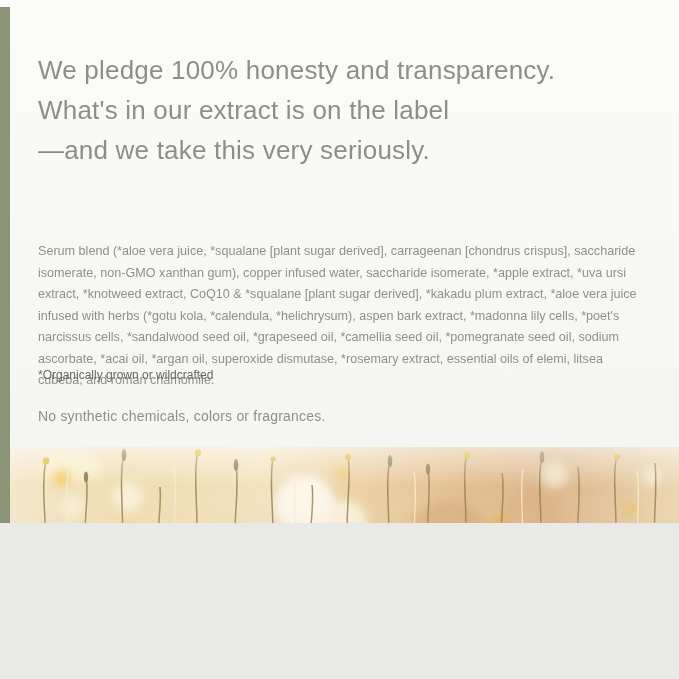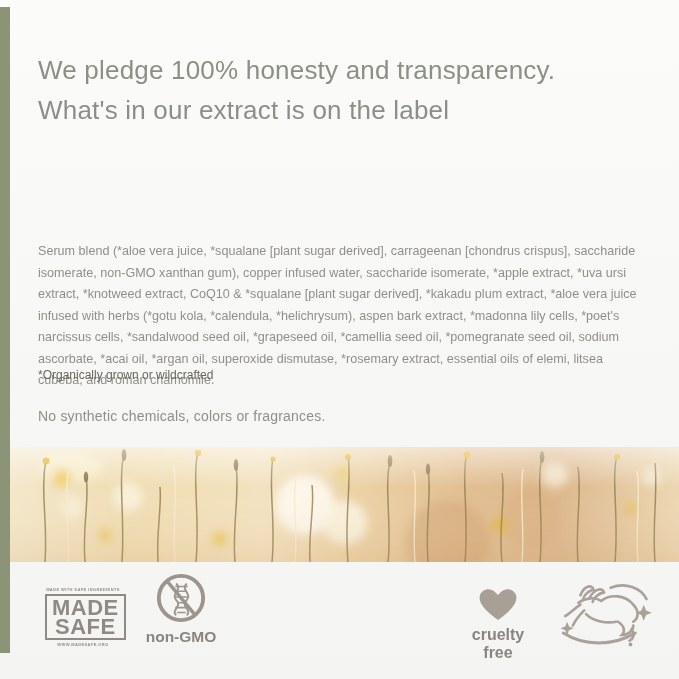--- a/index.html
+++ b/index.html
@@ -1,17 +1,17 @@
 <!DOCTYPE html>
 <html><head>
 <meta charset="utf-8">
 <style>
   html,body{margin:0;padding:0;}
   body{font-family:"Liberation Sans","DejaVu Sans",sans-serif;background:#e9e9e7;}
-  #canvas{position:relative;width:679px;height:679px;background:linear-gradient(180deg,#fbfbfa 0%,#f7f7f5 55%,#f4f4f2 100%);overflow:hidden;margin:0 auto;}
+  #canvas{position:relative;width:679px;height:523px;background:linear-gradient(180deg,#fbfbfa 0%,#f7f7f5 55%,#f4f4f2 100%);overflow:hidden;margin:0 auto;}
   .accent-bar{position:absolute;left:0;top:7px;width:10px;height:646px;background:#8c9478;}
   .headline{position:absolute;left:38px;top:50px;width:600px;font-size:26px;line-height:40px;color:#8b9086;letter-spacing:.2px;}
   .headline div{margin:0;}
   .ing-heading{position:absolute;left:38px;top:213px;font-size:15px;font-weight:bold;letter-spacing:2.2px;color:#83837b;}
   .ing-body{position:absolute;left:38px;top:241px;width:601px;font-size:12.6px;line-height:21.5px;color:#908f89;}
   .ing-footnote{position:absolute;left:38px;top:368px;font-size:12px;color:#67675f;}
   .claim{position:absolute;left:38px;top:408px;font-size:14px;color:#8e9088;letter-spacing:.2px;}
   .photo{position:absolute;left:10px;top:447px;width:669px;height:115px;}
   .photo svg{display:block;width:100%;height:100%;}
 
@@ -37,20 +37,21 @@
 </head>
 <body>
 
 <div id="canvas">
 
   <div class="accent-bar"></div>
 
   <div class="headline">
     <div>We pledge 100% honesty and transparency.</div>
     <div>What's in our extract is on the label</div>
+    <div>—and we take this very seriously.</div>
   </div>
 
   <div class="ing-body">Serum blend (*aloe vera juice, *squalane [plant sugar derived], carrageenan [chondrus crispus], saccharide isomerate, non-GMO xanthan gum), copper infused water, saccharide isomerate, *apple extract, *uva ursi extract, *knotweed extract, CoQ10 &amp; *squalane [plant sugar derived], *kakadu plum extract, *aloe vera juice infused with herbs (*gotu kola, *calendula, *helichrysum), aspen bark extract, *madonna lily cells, *poet's narcissus cells, *sandalwood seed oil, *grapeseed oil, *camellia seed oil, *pomegranate seed oil, sodium ascorbate, *acai oil, *argan oil, superoxide dismutase, *rosemary extract, essential oils of elemi, litsea cubeba, and roman chamomile.</div>
   <div class="ing-footnote">*Organically grown or wildcrafted</div>
 
   <div class="claim">No synthetic chemicals, colors or fragrances.</div>
 
   <div class="photo">
     <svg viewBox="0 0 669 115" preserveAspectRatio="none">
       <defs>

